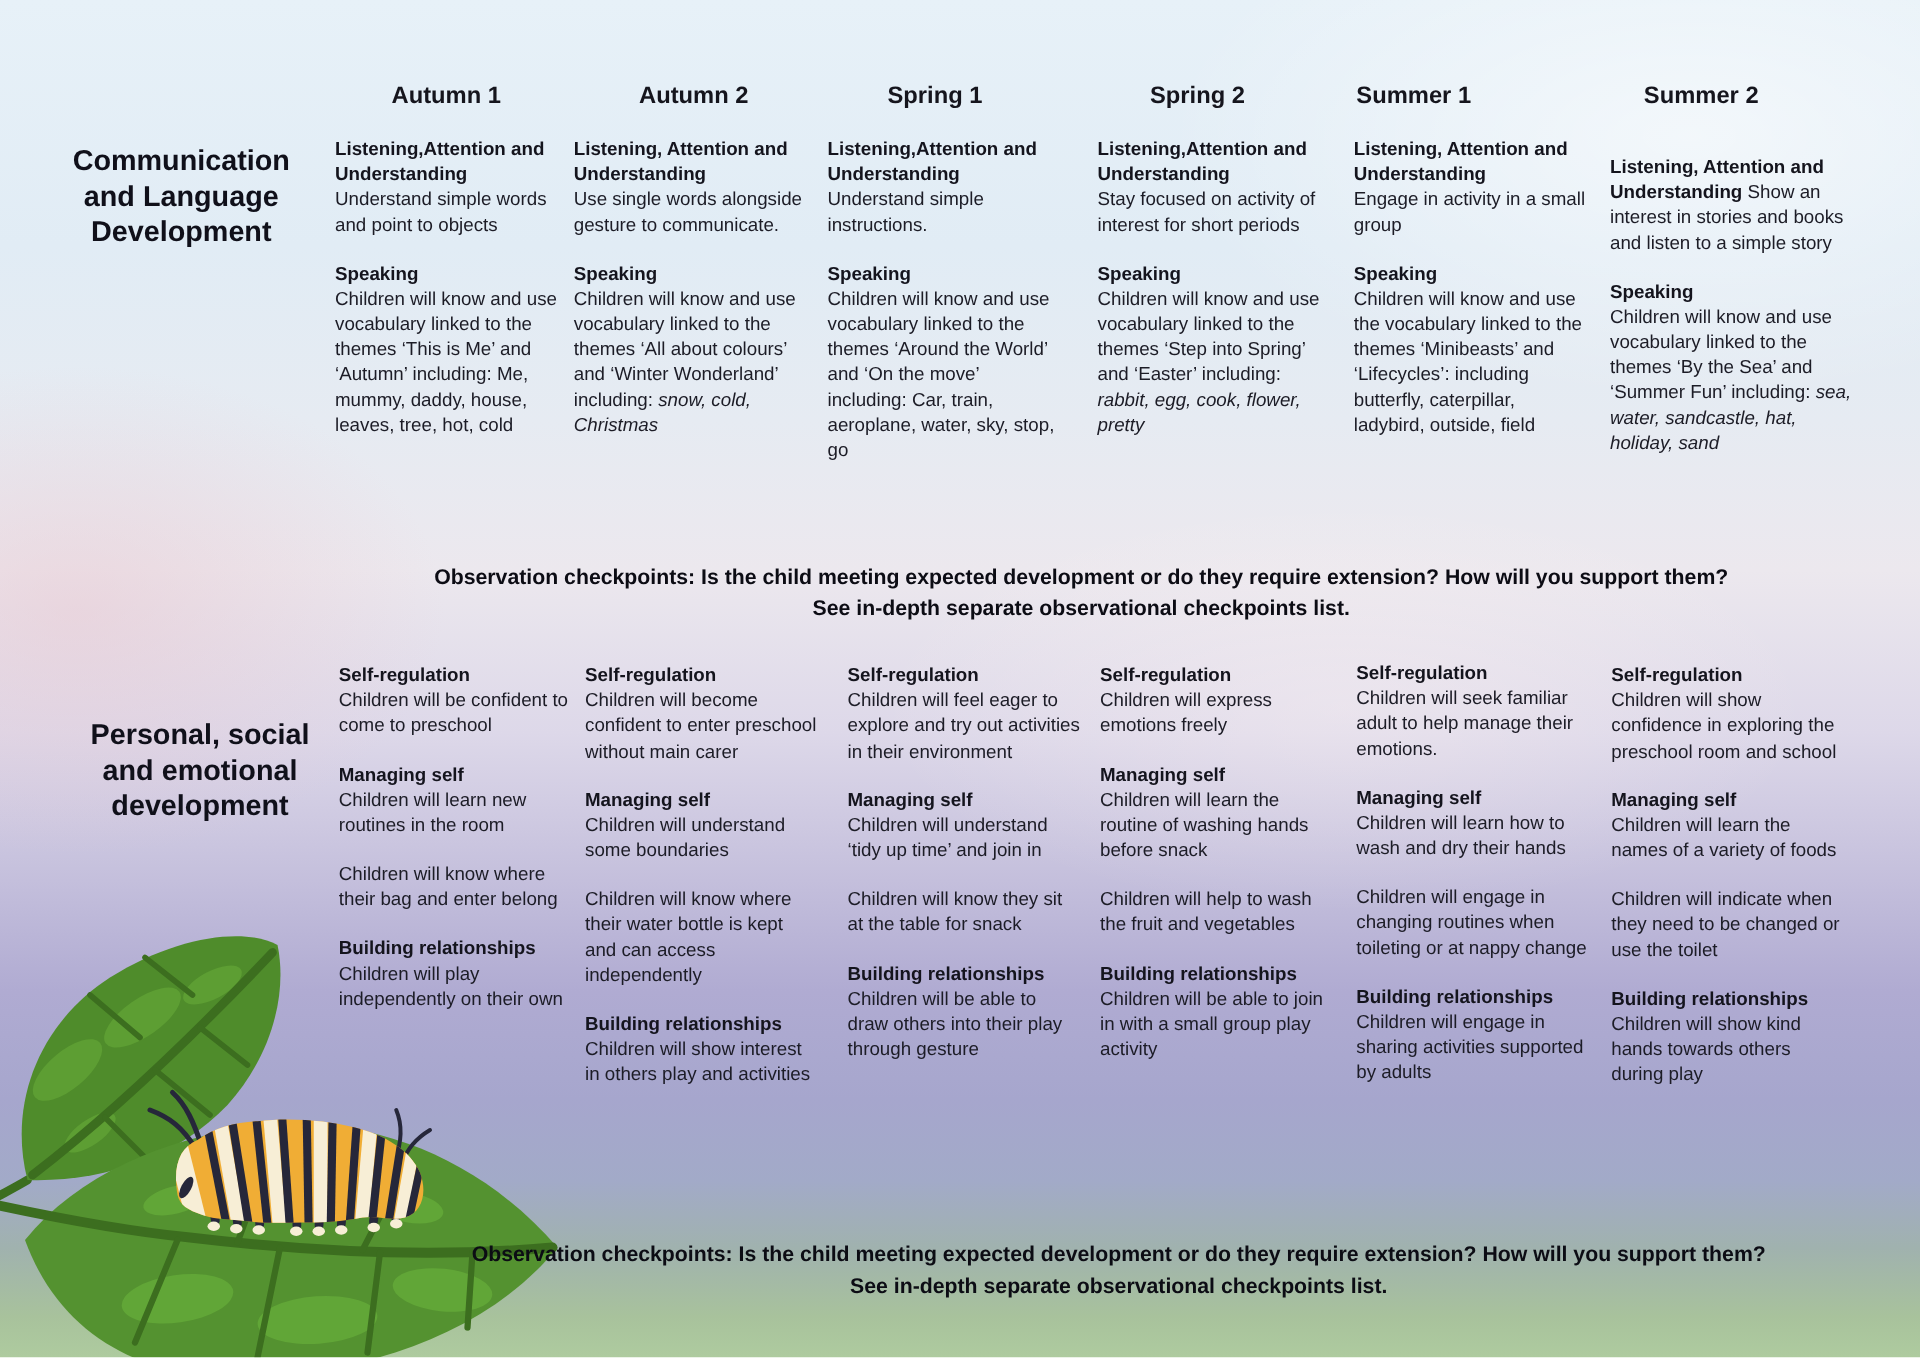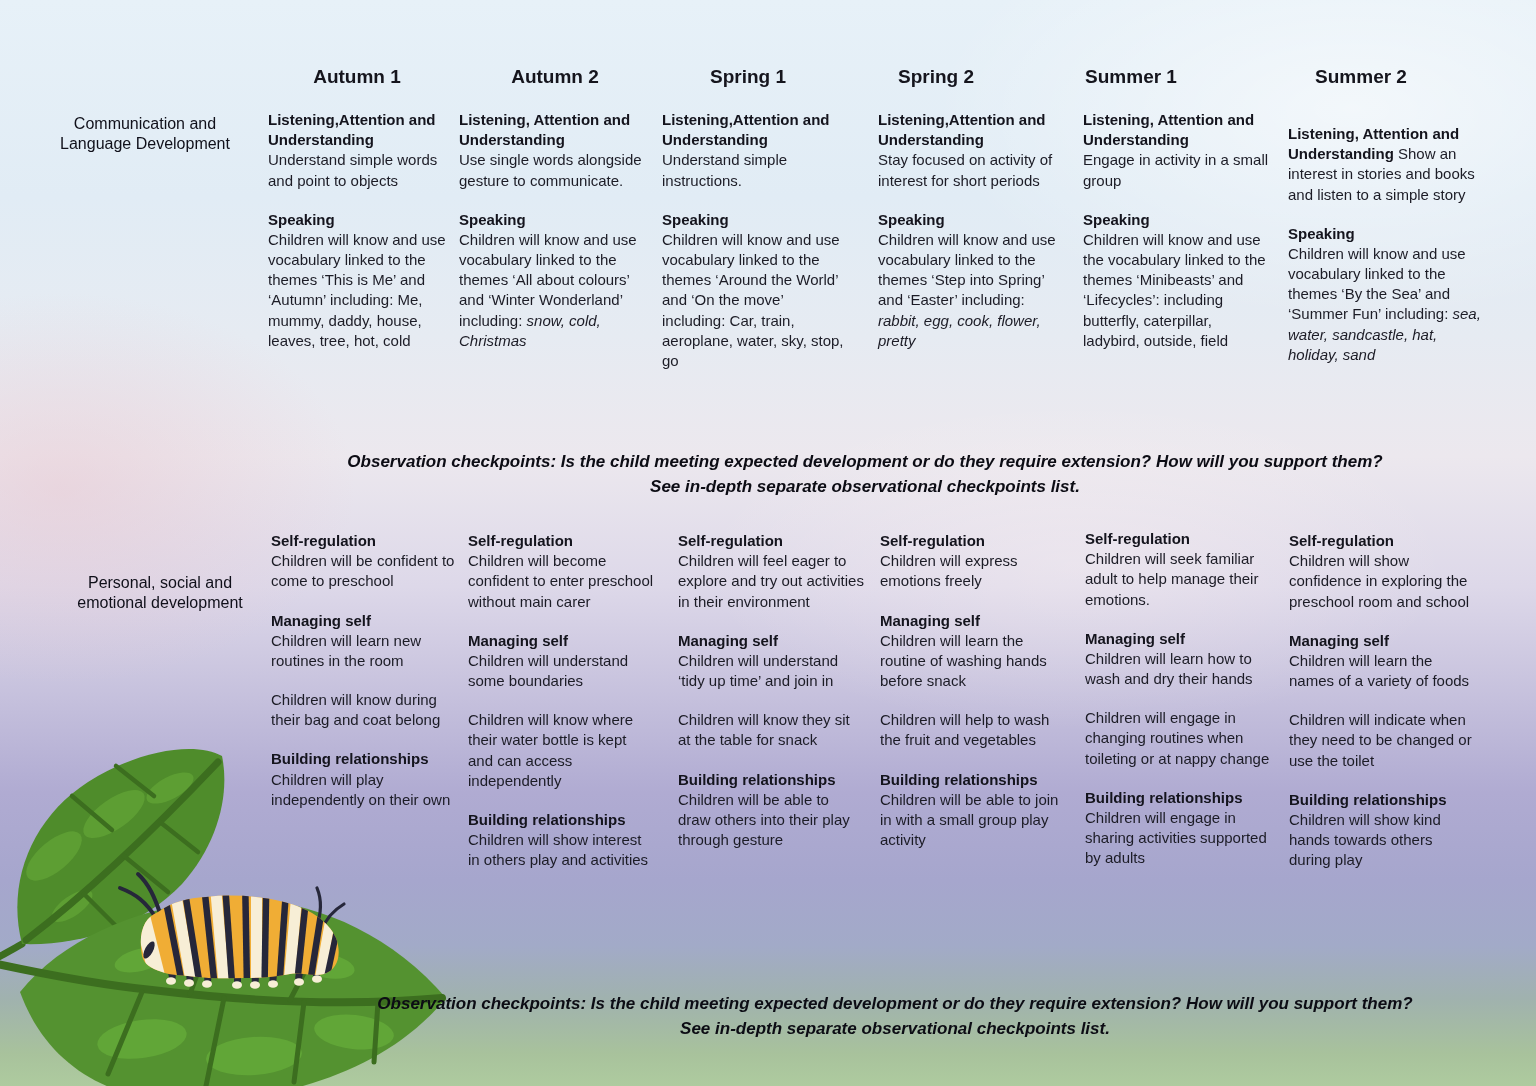--- a/index.html
+++ b/index.html
@@ -15,28 +15,28 @@
         #e7f1f8 0%, #e1ecf5 18%, #e6ebf2 31%, #ece8ee 42%,
         #ddd8e9 54%, #c6c1dd 64%, #b0abd2 73%, #a6a6cd 81%,
         #a2aac8 87%, #a0b2ae 92%, #a8c29c 97%, #aecb9f 100%);
   }
   .term {
     position:absolute; top:66px; width:186px; text-align:center;
     font-weight:bold; font-size:19px; color:#15151d;
   }
   .row-label {
     position:absolute; width:200px; text-align:center;
-    font-weight:normal; font-size:16px; line-height:1.24; color:#10101a;
+    font-weight:bold; font-size:23px; line-height:1.24; color:#10101a;
   }
   .col { position:absolute; width:186px; font-size:15px; line-height:1.345; }
   .col .blk { margin:0 0 19px 0; }
   .col strong { font-weight:bold; color:#14141d; }
   .observation {
     position:absolute; width:1280px; text-align:center;
-    font-weight:bold; font-style:italic; font-size:17px; line-height:1.45; color:#0c0c14;
+    font-weight:bold; font-size:17px; line-height:1.45; color:#0c0c14;
   }
   .illustration { position:absolute; left:-8px; top:734px; width:500px; height:352px; }
   .content-layer { position:relative; z-index:2; }
   .art-layer { position:absolute; z-index:1; }
 </style>
 </head>
 <body>
 
 <div class="page">
 
@@ -113,21 +113,21 @@
       </g>
       <ellipse cx="157" cy="216" rx="4" ry="9.5" fill="#26273a" transform="rotate(28 157 216)"></ellipse>
     </g>
   </svg>
 
   <div class="content-layer">
 
     <div class="term" style="left:264px">Autumn 1</div>
     <div class="term" style="left:462px">Autumn 2</div>
     <div class="term" style="left:655px">Spring 1</div>
-    <div class="term" style="left:843px">Spring 2</div>
+    <div class="term" style="left:865px">Spring 2</div>
     <div class="term" style="left:1038px">Summer 1</div>
     <div class="term" style="left:1268px">Summer 2</div>
 
     <div class="row-label" style="left:45px; top:114px;">Communication and Language Development</div>
     <div class="col" style="left:268px;  top:110px;">
         <p class="blk"><strong>Listening,Attention and Understanding</strong><br>Understand simple words and point to objects</p>
         <p class="blk"><strong>Speaking</strong><br>Children will know and use vocabulary linked to the themes ‘This is Me’ and ‘Autumn’ including: Me, mummy, daddy, house, leaves, tree, hot, cold</p>
       </div>
     <div class="col" style="left:459px;  top:110px;">
         <p class="blk"><strong>Listening, Attention and Understanding</strong><br>Use single words alongside gesture to communicate.</p>
@@ -152,21 +152,21 @@
 
     <div class="observation" style="left:225px; top:450px;">
       <div>Observation checkpoints: Is the child meeting expected development or do they require extension? How will you support them?</div>
       <div>See in-depth separate observational checkpoints list.</div>
     </div>
 
     <div class="row-label" style="left:60px; top:533px;margin-top:40px;">Personal, social and emotional development</div>
     <div class="col" style="left:271px;  top:531px;">
         <p class="blk"><strong>Self-regulation</strong><br>Children will be confident to come to preschool</p>
         <p class="blk"><strong>Managing self</strong><br>Children will learn new routines in the room</p>
-        <p class="blk">Children will know during their bag and coat belong</p>
+        <p class="blk">Children will know where their bag and enter belong</p>
         <p class="blk"><strong>Building relationships</strong><br>Children will play independently on their own</p>
       </div>
     <div class="col" style="left:468px;  top:531px;">
         <p class="blk"><strong>Self-regulation</strong><br>Children will become confident to enter preschool without main carer</p>
         <p class="blk"><strong>Managing self</strong><br>Children will understand some boundaries</p>
         <p class="blk">Children will know where their water bottle is kept and can access independently</p>
         <p class="blk"><strong>Building relationships</strong><br>Children will show interest in others play and activities</p>
       </div>
     <div class="col" style="left:678px;  top:531px;">
         <p class="blk"><strong>Self-regulation</strong><br>Children will feel eager to explore and try out activities in their environment</p>

